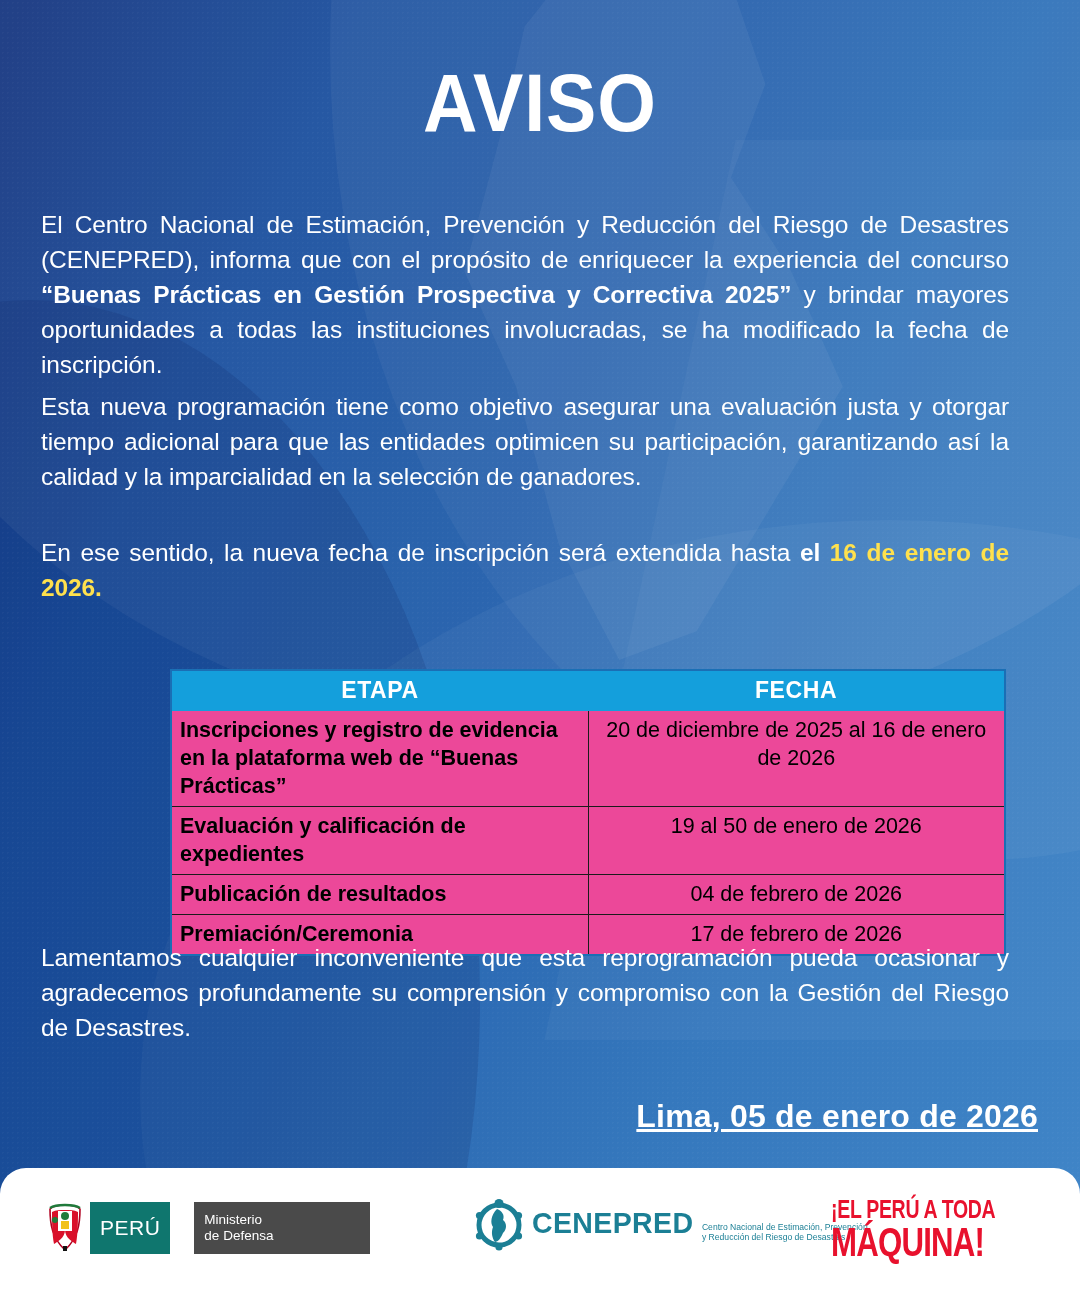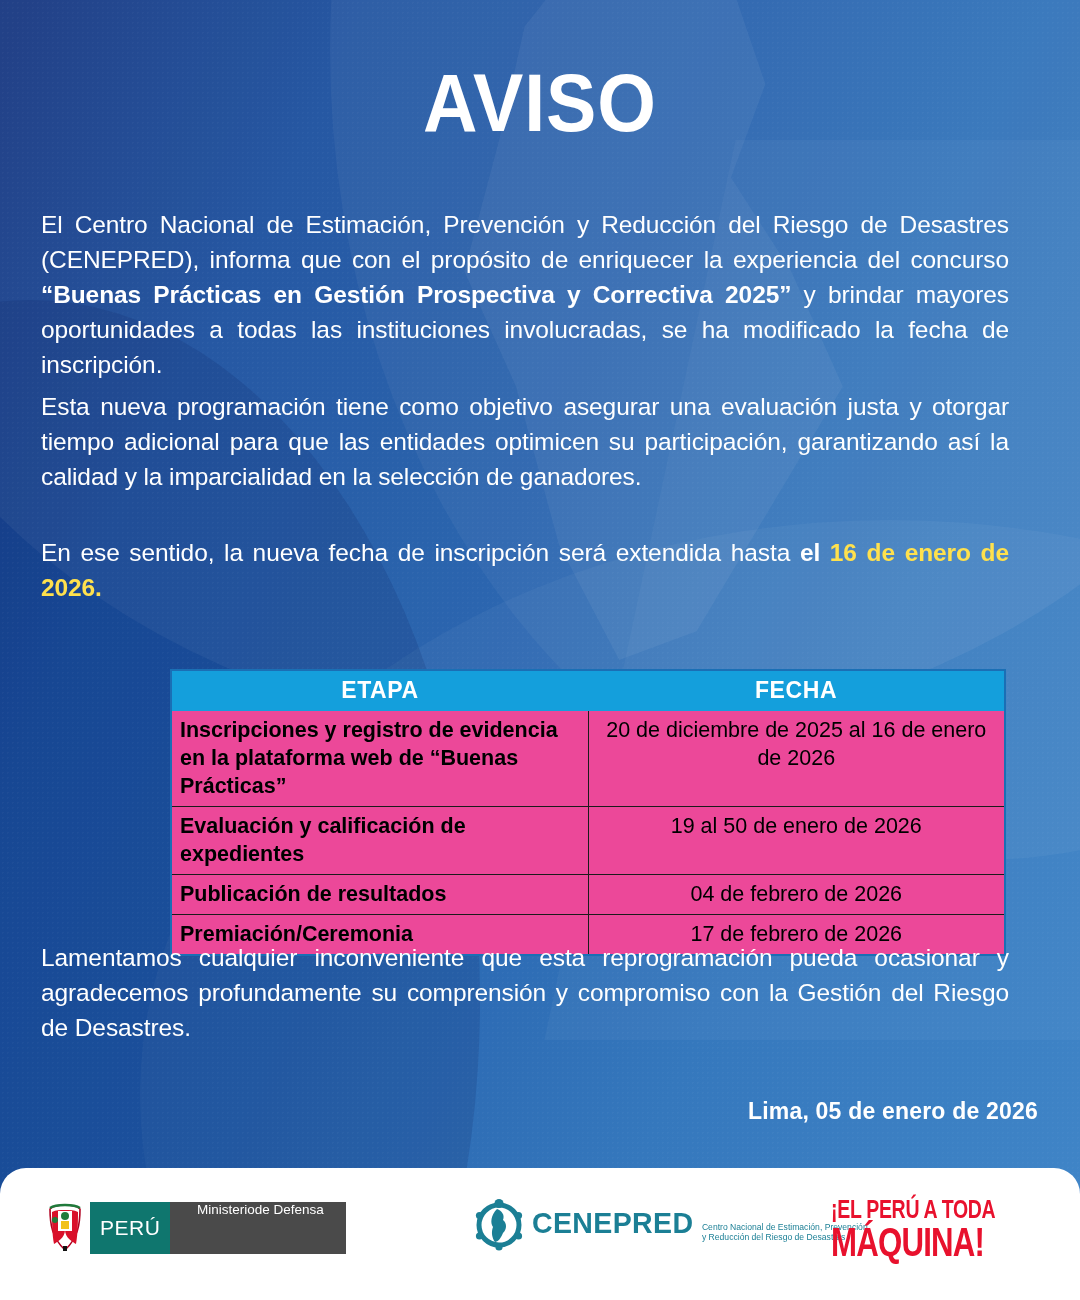--- a/index.html
+++ b/index.html
@@ -189,23 +189,24 @@
     padding: 5px 10px 6px;
     text-align: center;
     font-family: "Liberation Sans", sans-serif;
   }
 
   .lima {
     position: absolute;
     right: 42px;
     top: 1098px;
     color: #ffffff;
-    font-size: 23px;
+    font-size: 32px;
     font-weight: bold;
     letter-spacing: .2px;
+    text-decoration: underline;
   }
 
   
   .footer {
     position: absolute;
     left: 0;
     bottom: 0;
     width: 1080px;
     height: 132px;
     background: #ffffff;
@@ -244,24 +245,25 @@
     align-items: center;
     padding: 0 10px;
   }
   .mindef-gray {
     background: #4a4a4a;
     color: #ffffff;
     font-size: 13.5px;
     font-weight: normal;
     line-height: 16px;
     display: flex;
-    flex-direction: row;
+    flex-direction: column;
     justify-content: center;
     padding: 0 6px 0 10px;
     width: 176px;
+    margin-left: 24px;
   }
 
   
   .logo-cenepred {
     position: absolute;
     left: 472px;
     top: 30px;
     display: flex;
     align-items: center;
     gap: 6px;

